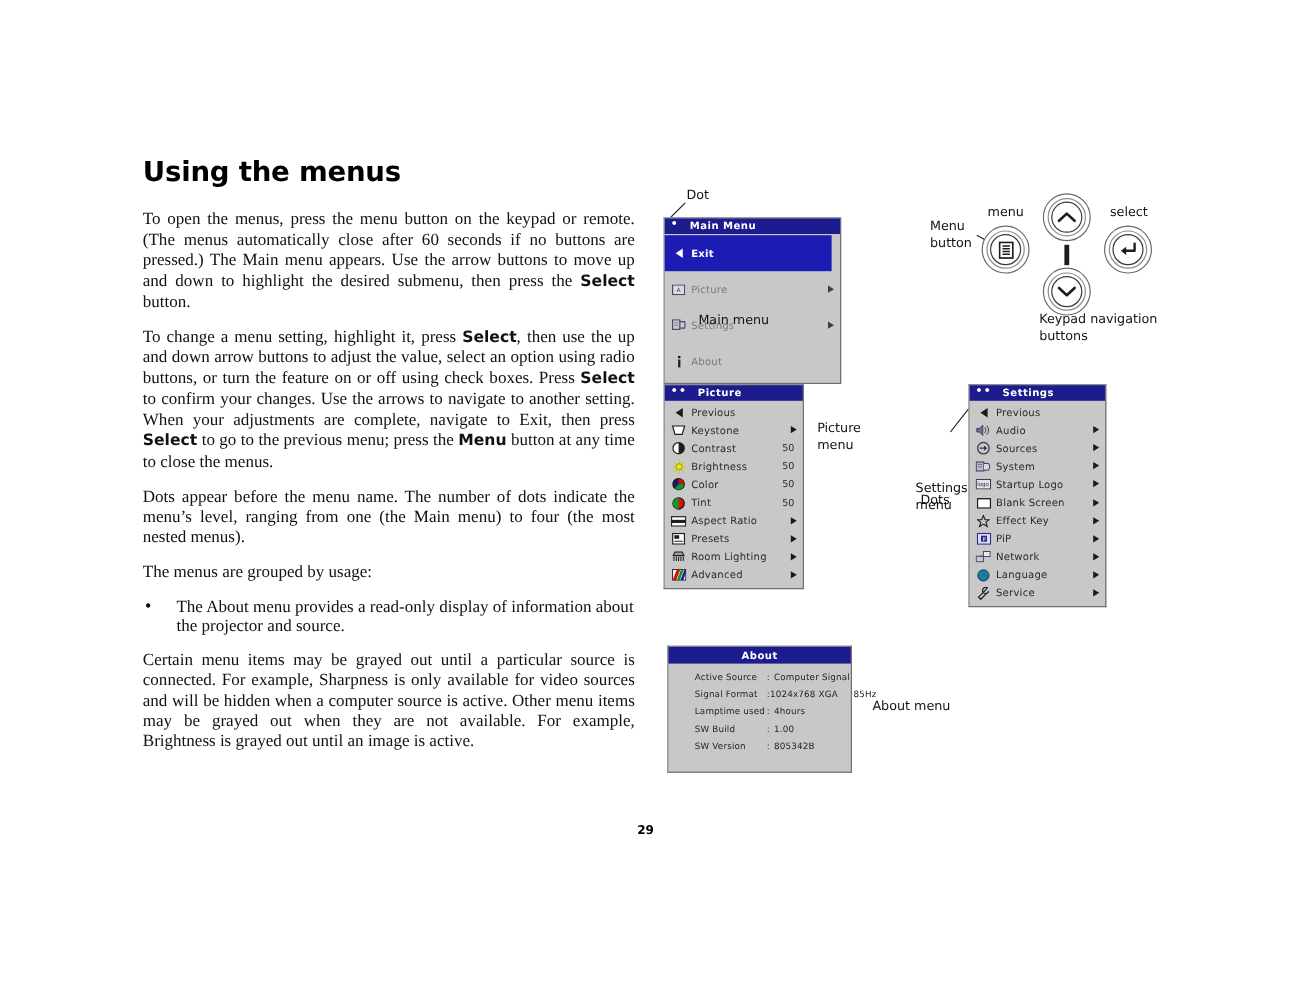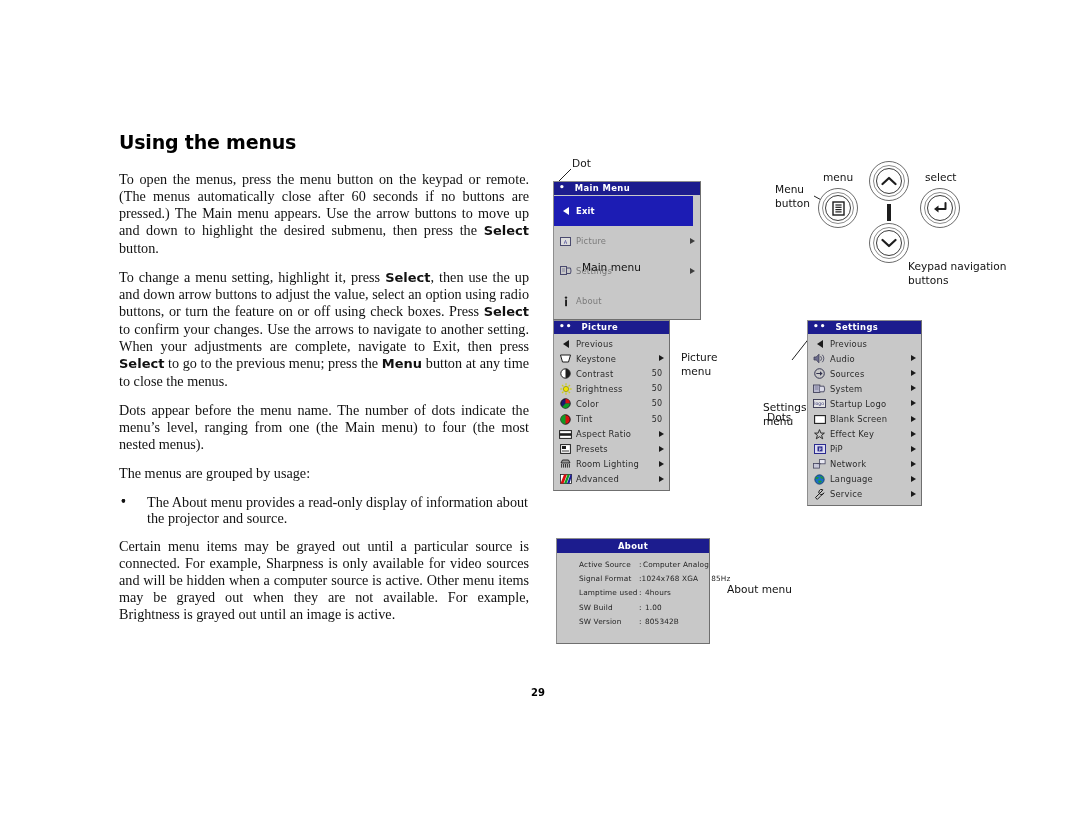--- a/index.html
+++ b/index.html
@@ -23,21 +23,21 @@
   
   .textcol {
     position: absolute;
     left: 119px;
     top: 131px;
     width: 410px;
   }
   .page-title {
     font-family: "DejaVu Sans", sans-serif;
     font-weight: bold;
-    font-size: 19px;
+    font-size: 23px;
     letter-spacing: -0.2px;
     margin: 0 0 18px 0;
     color: #000;
   }
   .para {
     font-family: "Liberation Serif", serif;
     font-size: 14.2px;
     line-height: 16.9px;
     margin: 0 0 12px 0;
     text-align: justify;
@@ -364,21 +364,21 @@
     <div class="kp-btn" style="left:920px; top:188px; width:40px; height:40px;">
       <div class="ring2"></div>
       <div class="ring3">
         <svg width="15" height="14" viewBox="0 0 15 14">
           <path d="M12.5 2 L12.5 8 L4 8" fill="none" stroke="#1d1d1d" stroke-width="2" stroke-linecap="round" stroke-linejoin="round"></path>
           <polygon points="5.5,4.6 5.5,11.4 1,8" fill="#1d1d1d"></polygon>
         </svg>
       </div>
     </div>
 
-    <div class="kp-lbl" style="left:908px; top:260px;">Keypad navigation
+    <div class="kp-lbl" style="left:866px; top:260px;">Keypad navigation
 buttons</div>
   </div>
 
   <div class="osd" id="picture-menu">
     <div class="osd-title">
       <span class="lvl-dots">••</span>
       <span class="t-txt">Picture</span>
     </div>
     <div class="osd-body">
 
@@ -653,21 +653,21 @@
 menu</div>
 
   <div class="osd" id="about-menu">
     <div class="osd-title centered">
       <span class="t-txt">About</span>
     </div>
     <div class="about-body">
       <div class="about-row">
         <span class="k">Active Source</span>
         <span class="sep">:</span>
-        <span class="v">Computer Analog</span>
+        <span class="v">Computer Signal</span>
       </div>
       <div class="about-row">
         <span class="k">Signal Format</span>
         <span class="sep">:</span>
         <span class="v">1024x768 XGA</span>
         <span class="v2">85Hz</span>
       </div>
       <div class="about-row">
         <span class="k">Lamptime used</span>
         <span class="sep">:</span>

